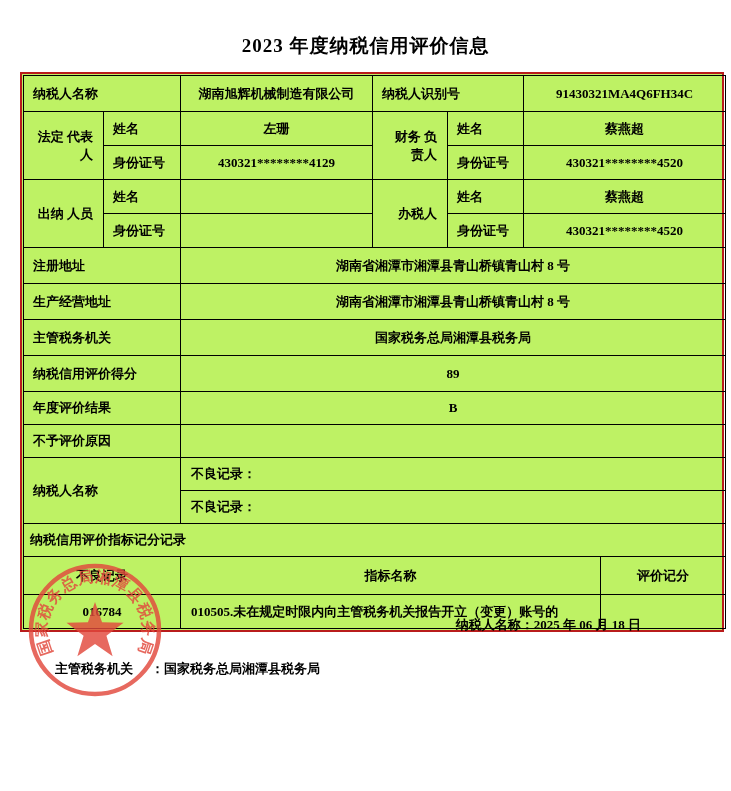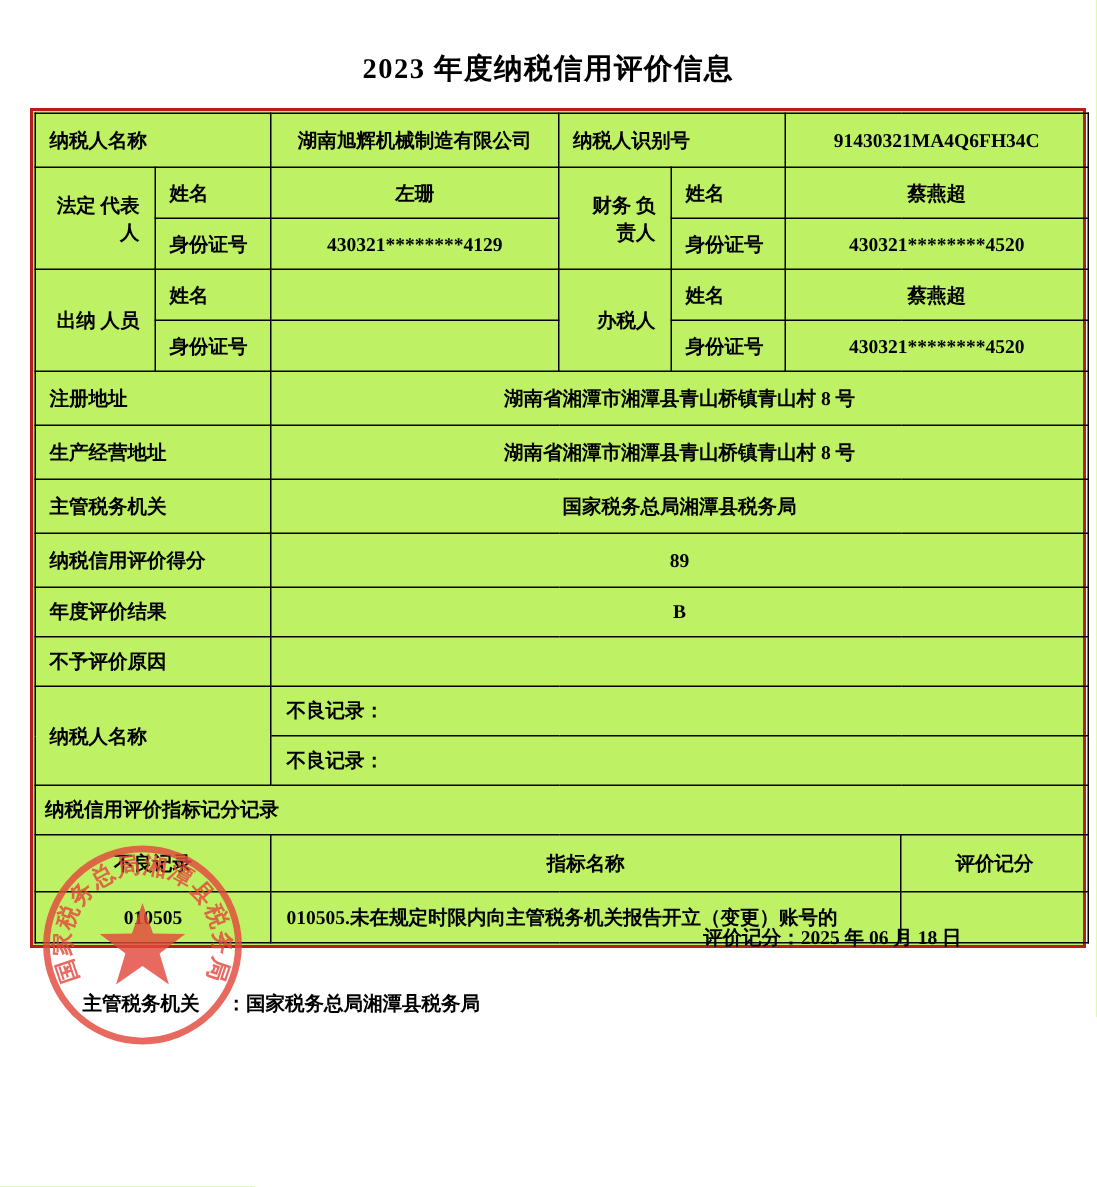--- a/index.html
+++ b/index.html
@@ -127,34 +127,34 @@
       </tr>
       <tr class="h32">
         <td class="sect" colspan="7">纳税信用评价指标记分记录</td>
       </tr>
       <tr class="h37">
         <td class="val" colspan="2">不良记录</td>
         <td class="val" colspan="4">指标名称</td>
         <td class="val">评价记分</td>
       </tr>
       <tr class="h33">
-        <td class="val" colspan="2">010505</td>
+        <td class="val" colspan="2">016784</td>
         <td class="leftval" colspan="4">010505.未在规定时限内向主管税务机关报告开立（变更）账号的</td>
         <td class="val"></td>
       </tr>
     </tbody>
   </table>
 </div>
 
 <div class="footer">
   <div class="left">
     <span>主管税务机关</span><span class="colon">：</span><span>国家税务总局湘潭县税务局</span>
   </div>
   <div class="right">
-    <span>评价记分：</span><span>2025 年 06 月 18 日</span>
+    <span>纳税人名称：</span><span>2025 年 06 月 18 日</span>
   </div>
 </div>
 
 <svg class="seal" viewBox="0 0 160 160" xmlns="http://www.w3.org/2000/svg">
   <circle cx="80" cy="80" r="64" fill="none" stroke="#e2493d" stroke-width="4.5"></circle>
   <polygon points="80,52 87.05,72.29 108.53,72.73 91.41,85.71 97.63,106.27 80,94 62.37,106.27 68.59,85.71 51.47,72.73 72.95,72.29" fill="#e2493d"></polygon>
   <path id="sealArc" d="M 34.9 96.4 A 48 48 0 1 1 125.1 96.4" fill="none"></path>
   <text font-size="15.5" font-weight="bold" fill="#e2493d" letter-spacing="1">
     <textPath href="#sealArc" startOffset="50%" text-anchor="middle">国家税务总局湘潭县税务局</textPath>
   </text>

